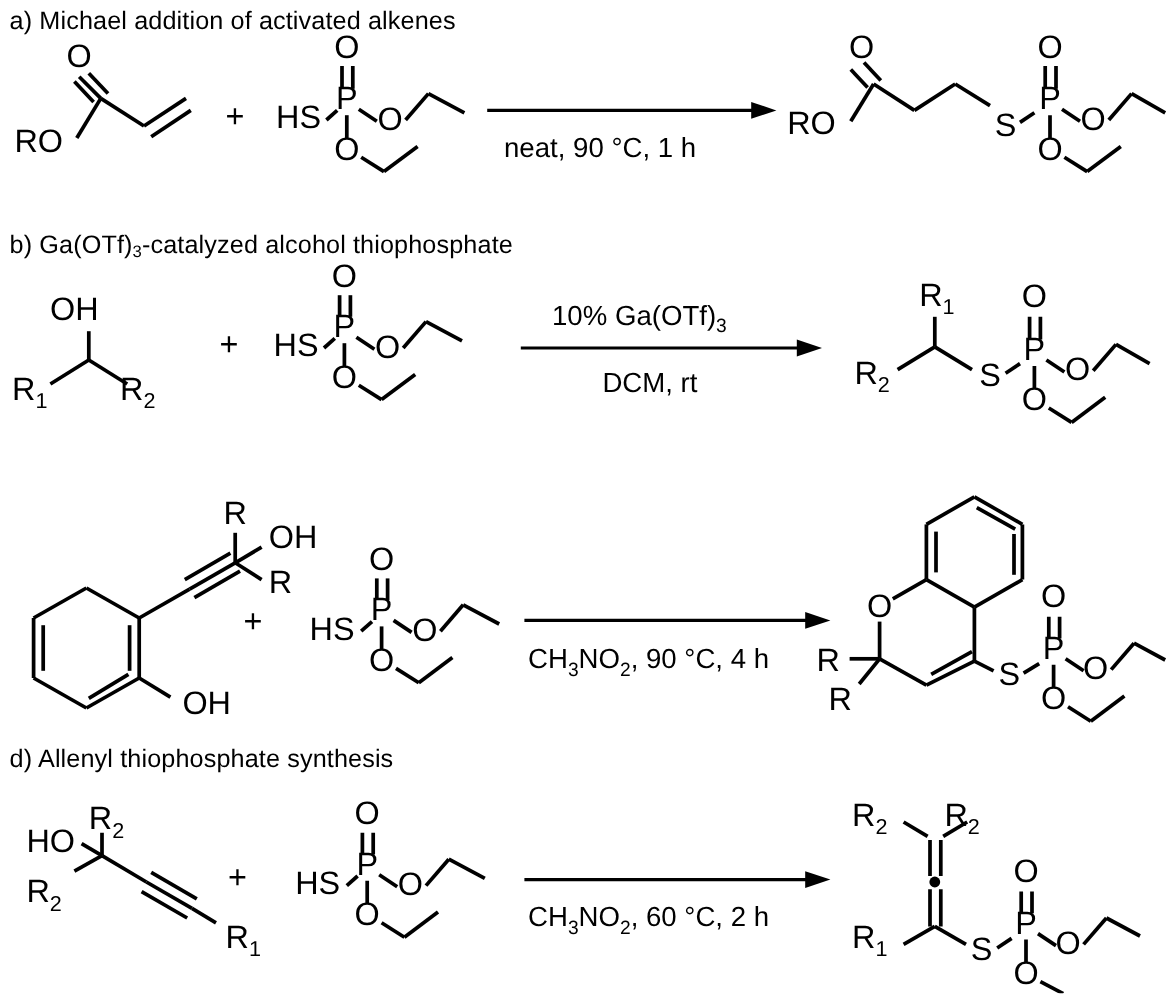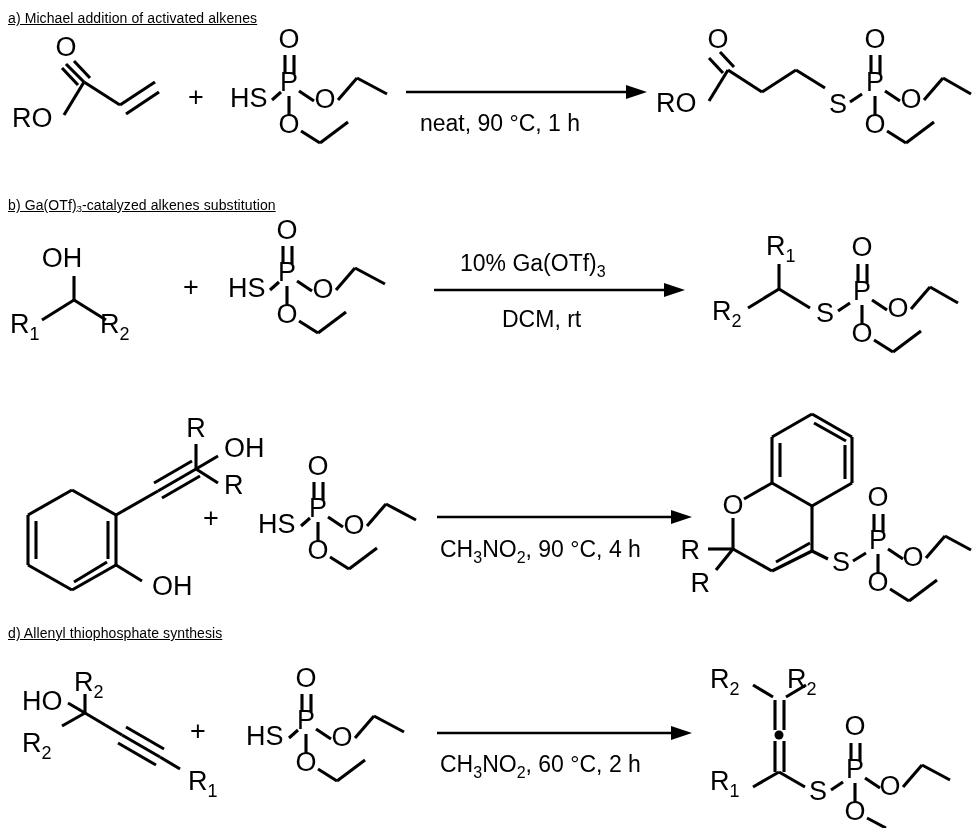--- a/index.html
+++ b/index.html
@@ -13,26 +13,25 @@
   }
   #figure {
     position: relative;
     width: 973px;
     height: 828px;
     background: #ffffff;
     overflow: hidden;
   }
   .panel-title {
     position: absolute;
-    font-size: 14px;
+    font-size: 21px;
     line-height: 24px;
     color: #000;
     white-space: nowrap;
     letter-spacing: 0.1px;
-    text-decoration: underline;
   }
   .panel-title sub {
     font-size: 0.66em;
     vertical-align: -0.22em;
   }
   .scheme-svg {
     position: absolute;
     left: 0;
     top: 0;
     overflow: visible;
@@ -136,21 +135,21 @@
       <text class="atom" x="875" y="133" text-anchor="middle">O</text>
       <path class="bond" d="M 875,96 L 875,115"></path>
       <path class="bond" d="M 924,100 L 943,78"></path>
       <path class="bond" d="M 943,78 L 971,94"></path>
       <path class="bond" d="M 887,131 L 906,143"></path>
       <path class="bond" d="M 906,143 L 934,122"></path>
     </g>
   </svg>
 
   <div class="panel-title" style="left:8px; top:193px;">
-    <span>b) Ga(OTf)</span><sub>3</sub><span>-catalyzed alkenes substitution</span>
+    <span>b) Ga(OTf)</span><sub>3</sub><span>-catalyzed alcohol thiophosphate</span>
   </div>
 
   <svg class="scheme-svg" width="973" height="828">
 
     <g>
       <text class="atom" x="62" y="267" text-anchor="middle">OH</text>
       <path class="bond" d="M 74,276 L 74,300"></path>
       <path class="bond" d="M 74,300 L 42,320"></path>
       <path class="bond" d="M 74,300 L 106,320"></path>
       <text class="atom" x="10" y="333"><tspan>R</tspan><tspan class="atom-sub" dy="7">1</tspan></text>

